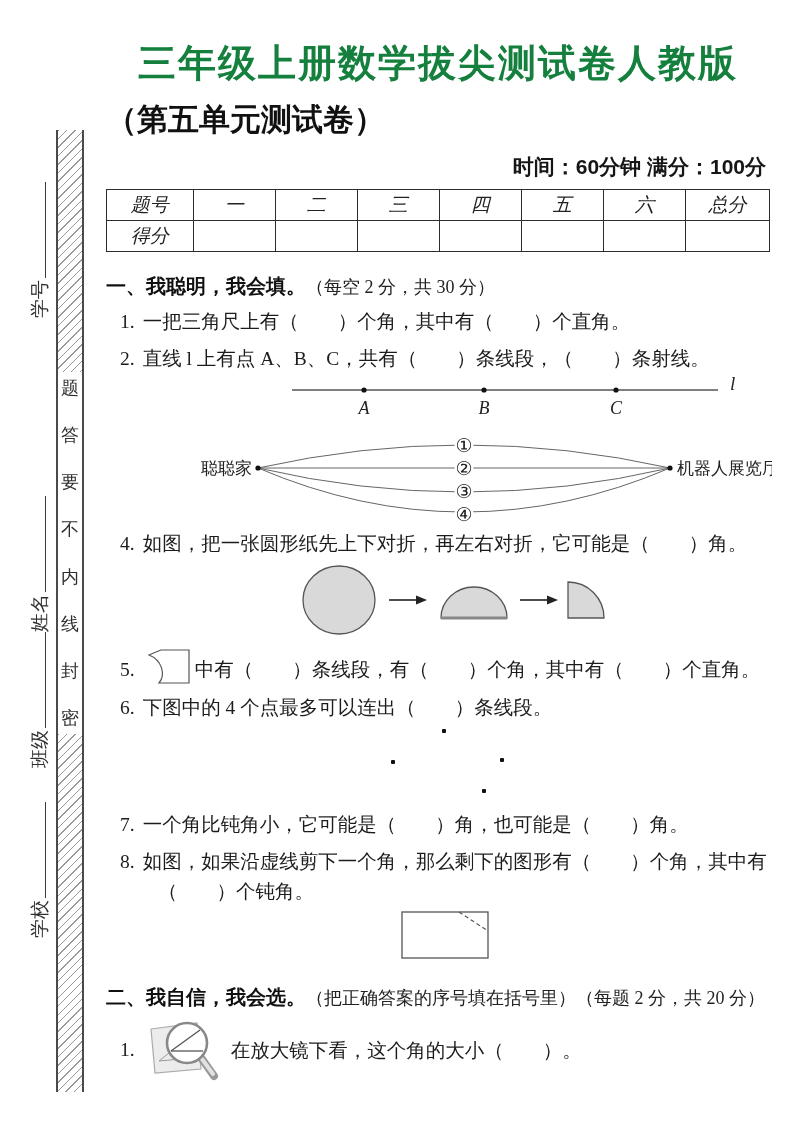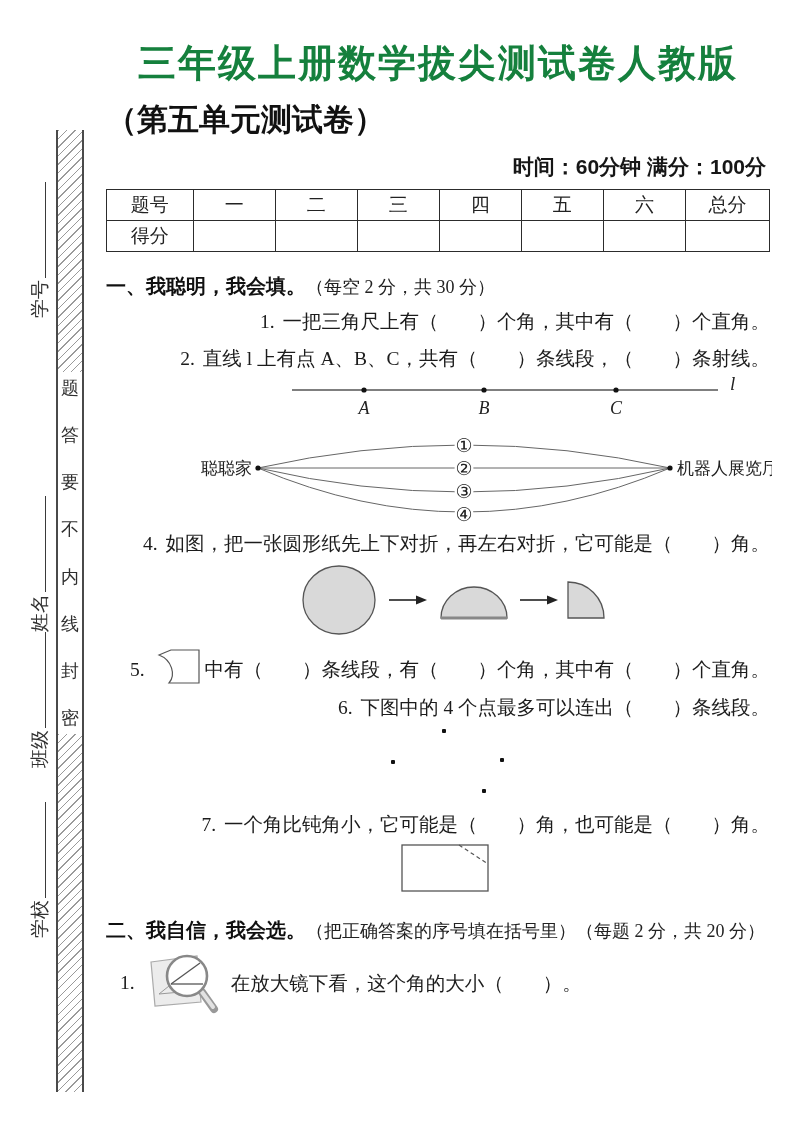--- a/index.html
+++ b/index.html
@@ -33,31 +33,31 @@
   
   .main { position:absolute; left:106px; top:38px; width:664px; }
 
   .title { font-family:"Liberation Sans", sans-serif; font-weight:bold; font-size:38px; text-align:center; letter-spacing:2px; color:#15803d; }
   .subtitle { font-family:"Liberation Sans", sans-serif; font-weight:bold; font-size:31px; margin-top:10px; color:#111; }
   .info-line { font-family:"Liberation Sans", sans-serif; font-weight:600; font-size:21px; text-align:right; margin-top:12px; padding-right:4px; color:#161616; }
 
   table.score { width:100%; border-collapse:collapse; margin-top:8px; }
   table.score td {
     border:1.6px solid #2c2c2c; height:31px; text-align:center;
-    font-size:19px; color:#222;
+    font-size:19px; color:#222;font-style:italic;
   }
   td.c-first { width:13%; }
   td.c-mid   { width:12.3%; }
   td.c-last  { width:12.6%; }
 
   .sec-head { margin-top:21px; font-size:19px; }
   .sec-title { font-family:"Liberation Sans", sans-serif; font-weight:bold; font-size:20px; color:#101010; }
   .sec-note { font-size:18px; color:#222; }
 
-  .q { margin-top:7px; font-size:19.5px; line-height:30px; padding-left:14px;text-align:right; }
+  .q { margin-top:7px; font-size:19.5px; line-height:30px; padding-left:14px; }
   .q .qnum { padding-right:8px; }
   .q-cont { padding-left:38px; }
 
   .diagram { display:block; }
   .svg-line-diagram { margin:2px 0 0 178px; }
   .svg-path-diagram { margin:2px 0 0 86px; }
   .svg-fold-diagram { margin:2px 0 0 186px; }
   .svg-rect-diagram { margin:2px 0 0 293px; }
 
   .dots-area { position:relative; height:80px; }
@@ -212,20 +212,24 @@
       <div class="dot" style="left:336px; top:6px;"></div>
       <div class="dot" style="left:285px; top:37px;"></div>
       <div class="dot" style="left:394px; top:35px;"></div>
       <div class="dot" style="left:376px; top:66px;"></div>
     </div>
 
     <div class="q">
       <span class="qnum">7.</span><span>一个角比钝角小，它可能是（　　）角，也可能是（　　）角。</span>
     </div>
 
+    <div class="q">
+      <span class="qnum">8.</span><span>如图，如果沿虚线剪下一个角，那么剩下的图形有（　　）个角，其中有</span>
+      <div class="q-cont">（　　）个钝角。</div>
+    </div>
 
     <svg class="diagram svg-rect-diagram" width="110" height="54" viewBox="0 0 110 54">
       <rect x="3" y="3" width="86" height="46" fill="none" stroke="#555" stroke-width="1.3"></rect>
       <line x1="60" y1="3" x2="89" y2="22" stroke="#555" stroke-width="1.2" stroke-dasharray="4,3"></line>
     </svg>
 
     <div class="sec-head">
       <span class="sec-title">二、我自信，我会选。</span><span class="sec-note">（把正确答案的序号填在括号里）（每题 2 分，共 20 分）</span>
     </div>
 

